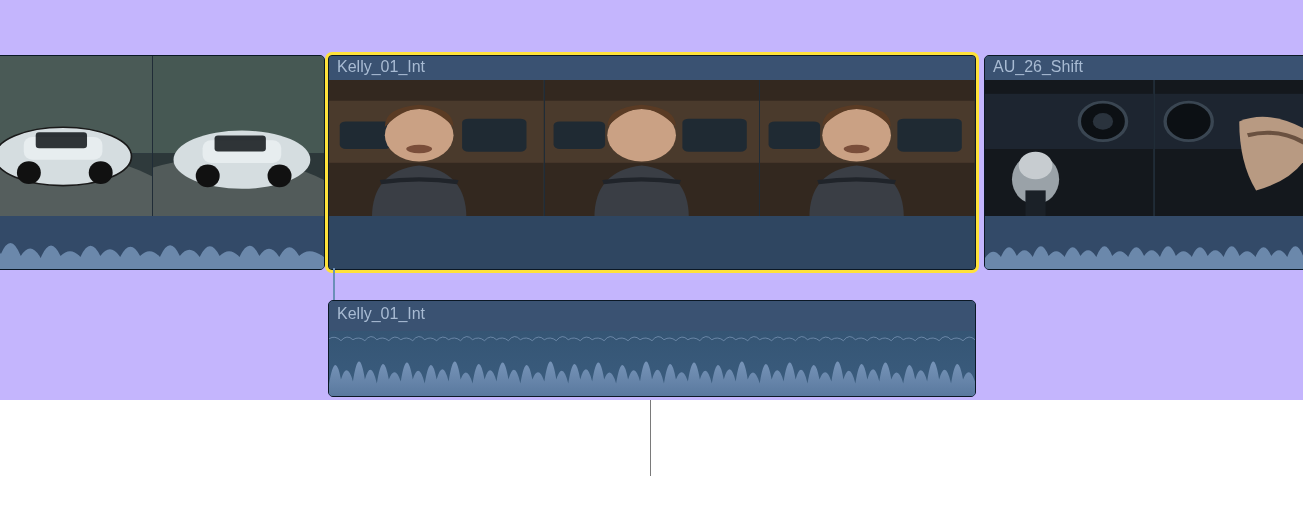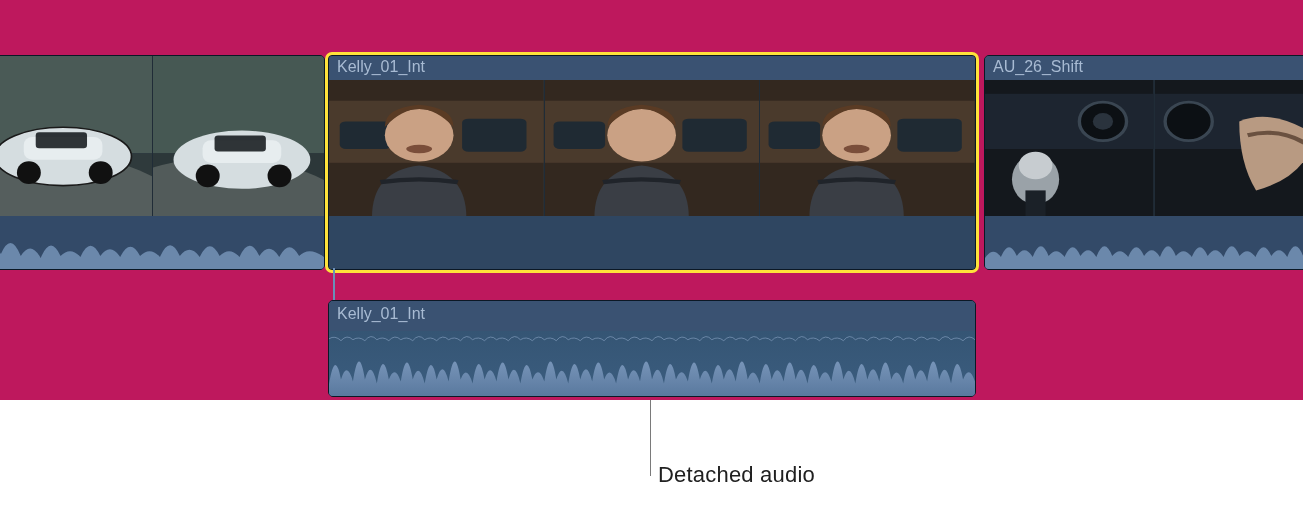--- a/index.html
+++ b/index.html
@@ -1,18 +1,18 @@
 <!DOCTYPE html>
 <html><head>
 <meta charset="utf-8">
 <style>
   * { box-sizing: border-box; margin: 0; padding: 0; }
   html, body { width: 1303px; height: 513px; background: #fff; font-family: -apple-system, "Helvetica Neue", Arial, sans-serif; overflow: hidden; }
   .stage { position: relative; width: 1303px; height: 513px; }
-  .timeline { position: absolute; left: 0; top: 0; width: 1303px; height: 432px; background: #be185d; }
+  .timeline { position: absolute; left: 0; top: 0; width: 1303px; height: 432px; background: #c4b5fd; }
   .video-track { position: absolute; left: 0; top: 55px; width: 1303px; height: 215px; }
 
   
   .clip { position: absolute; top: 0; height: 215px; border: 1px solid #0b1825; border-radius: 5px; background: #2d4664; overflow: hidden; }
   .clip .title-bar { height: 24px; background: #3a5272; color: #a8bbd3; font-size: 16px; padding: 2px 8px 0 8px; white-space: nowrap; overflow: hidden; }
   .clip .thumbs { position: absolute; left: 0; right: 0; top: 24px; height: 138px; display: flex; }
   .clip .footer-audio { position: absolute; left:0; right:0; bottom:0; height: 53px; background: #334a68; overflow:hidden; }
   .clip.no-title .thumbs { top: 0; height: 162px; }
 
   
@@ -213,15 +213,14 @@
             </g>
           </svg>
         </div>
       </div>
     </div>
 
   </div>
 
   <div class="caption-zone">
     <div class="callout-line"></div>
-    <div class="callout-text">Detached audio</div>
   </div>
 </div>
 
 </body></html>

